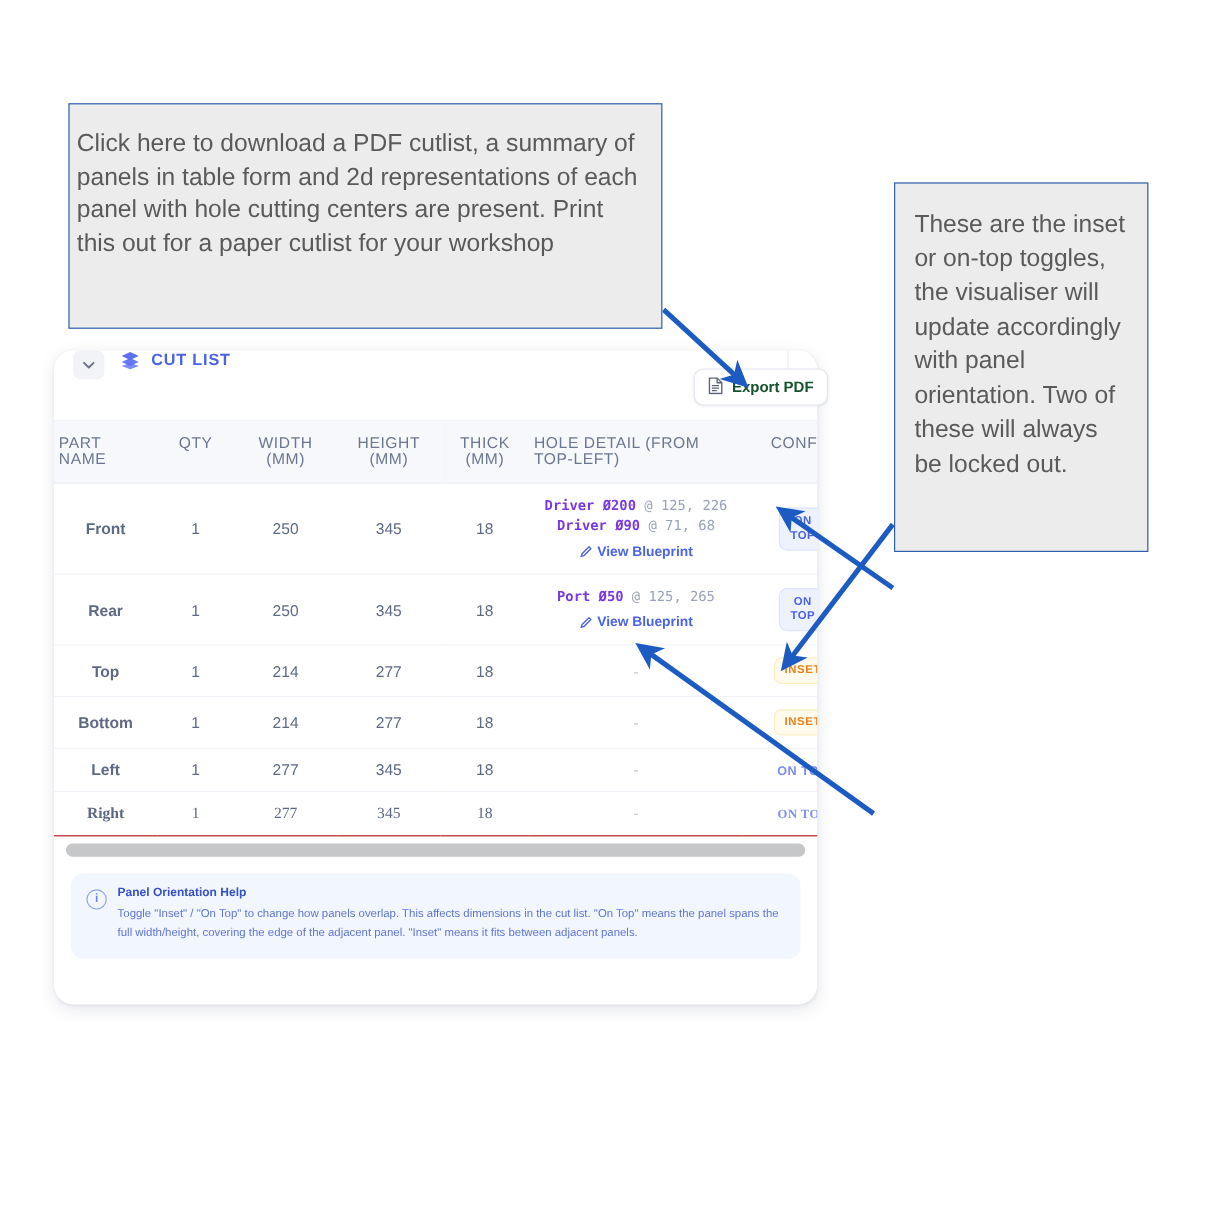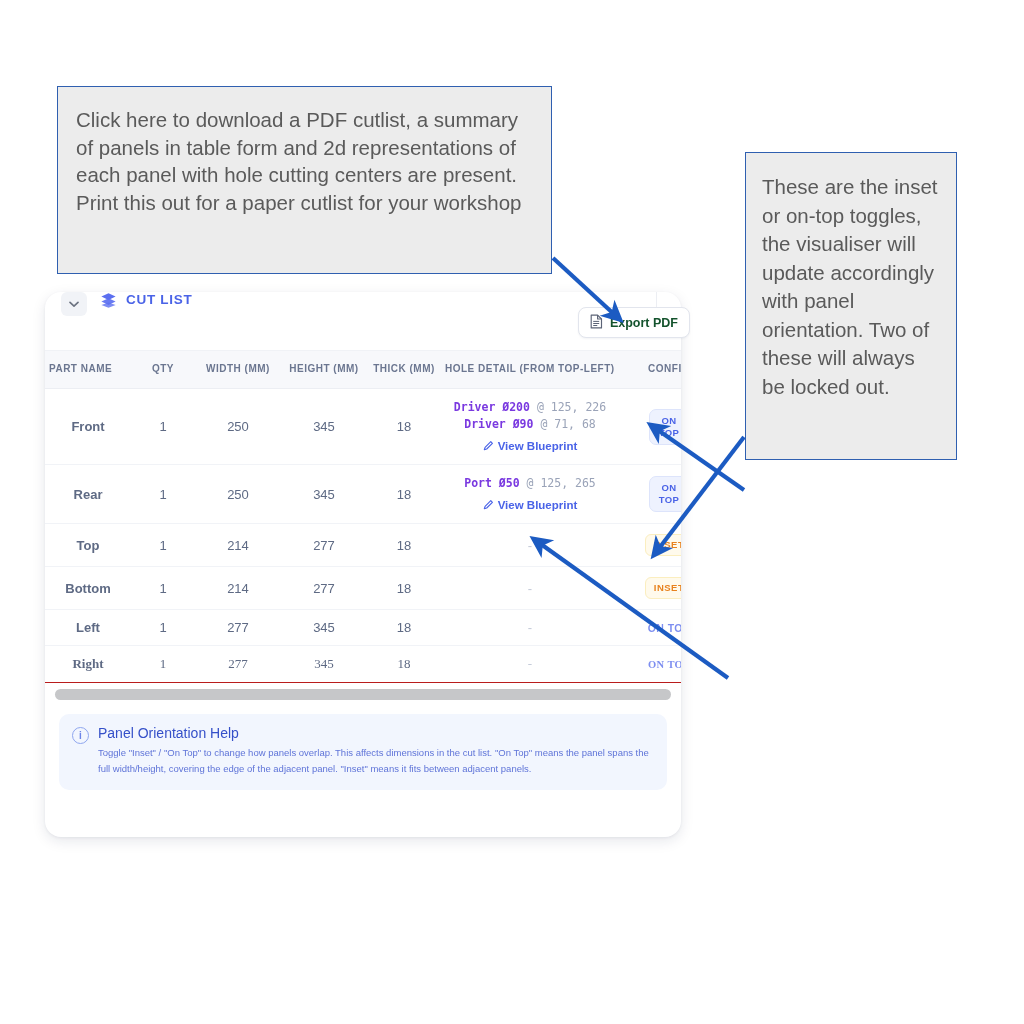--- a/index.html
+++ b/index.html
@@ -19,21 +19,21 @@
     position: absolute;
     background: #ececec;
     border: 1.5px solid #2f5fb0;
     box-sizing: border-box;
     color: #5a5a5a;
     z-index: 50;
   }
   .callout p { margin: 0; }
   #callout-pdf {
     left: 57px; top: 86px; width: 495px; height: 188px;
-    padding: 19px 16px 0 18px;
+    padding: 19px 16px 0 6px;
     font-size: 20.5px; line-height: 27.5px;
   }
   #callout-toggles {
     left: 745px; top: 152px; width: 212px; height: 308px;
     padding: 20px 14px 0 16px;
     font-size: 20.5px; line-height: 28.5px;
   }
   #callout-blueprint {
     left: 726px; top: 645px; width: 207px; height: 250px;
     padding: 15px 14px 0 14px;
@@ -80,21 +80,21 @@
     font-size: 12.5px; font-weight: bold; color: #14532d;
     white-space: nowrap;
     position: absolute; right: -9px; top: 15px;
   }
 
   
   .tbl { width: 100%; border-collapse: collapse; table-layout: fixed; }
   .tbl thead th {
     background: #f7f8fb;
     color: #6b7690;
-    font-size: 10px; font-weight: bold; letter-spacing: 0.5px;
+    font-size: 13px; font-weight: normal; letter-spacing: 0.5px;
     text-align: center;
     padding: 11px 4px 12px 4px;
     vertical-align: top;
     line-height: 14px;
     border-top: 1px solid #f0f2f6;
     border-bottom: 1px solid #eceef3;
   }
   .tbl thead th.l { text-align: left; }
   .c-part   { width: 78px; }
   .c-qty    { width: 56px; }
@@ -160,21 +160,21 @@
     background: #f2f6fe; border-radius: 10px;
     padding: 11px 14px 13px 13px;
     display: flex; gap: 9px;
   }
   .help-ico {
     flex: 0 0 auto; width: 15px; height: 15px; margin-top: 2px;
     border: 1.4px solid #8fa6ef; border-radius: 50%;
     color: #6c85e8; font-size: 10px; font-weight: bold;
     display:flex; align-items:center; justify-content:center; line-height:1;
   }
-  .help-title { font-size: 14px; font-weight: normal; color: #3550c9; margin-bottom: 4px; }
+  .help-title { font-size: 10px; font-weight: bold; color: #3550c9; margin-bottom: 4px; }
   .help-body  { font-size: 9.5px; line-height: 16px; color: #5f74d8; }
 </style>
 </head>
 <body>
 
 <div id="stage">
 
   <div id="card">
     <div id="card-inner">
 

